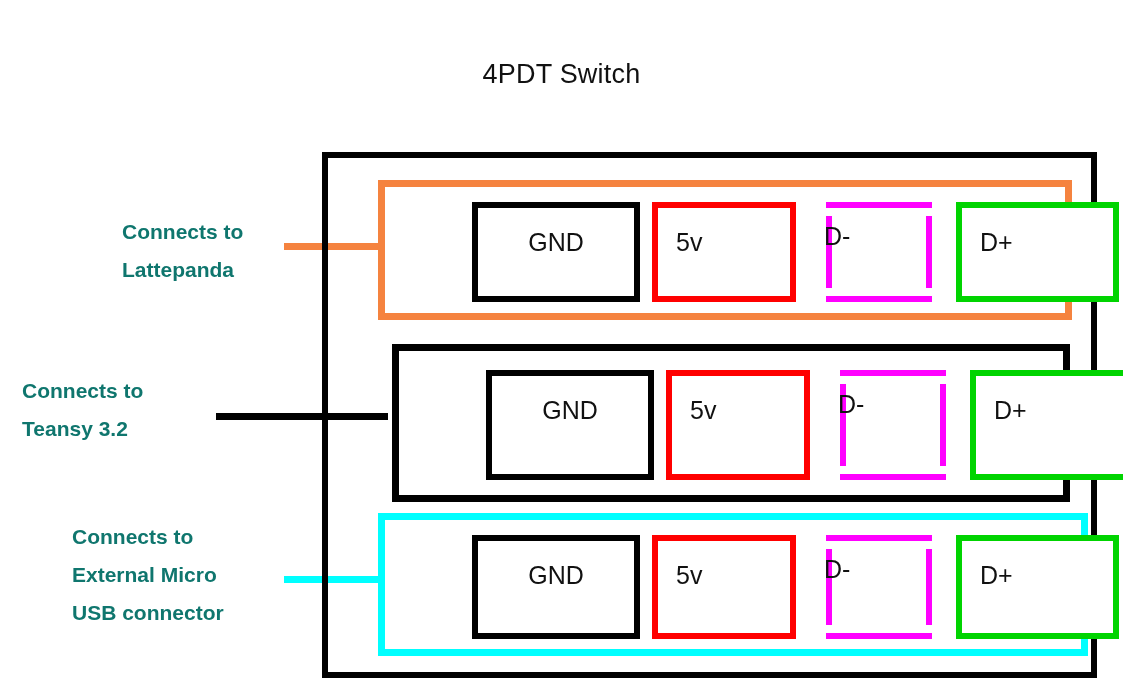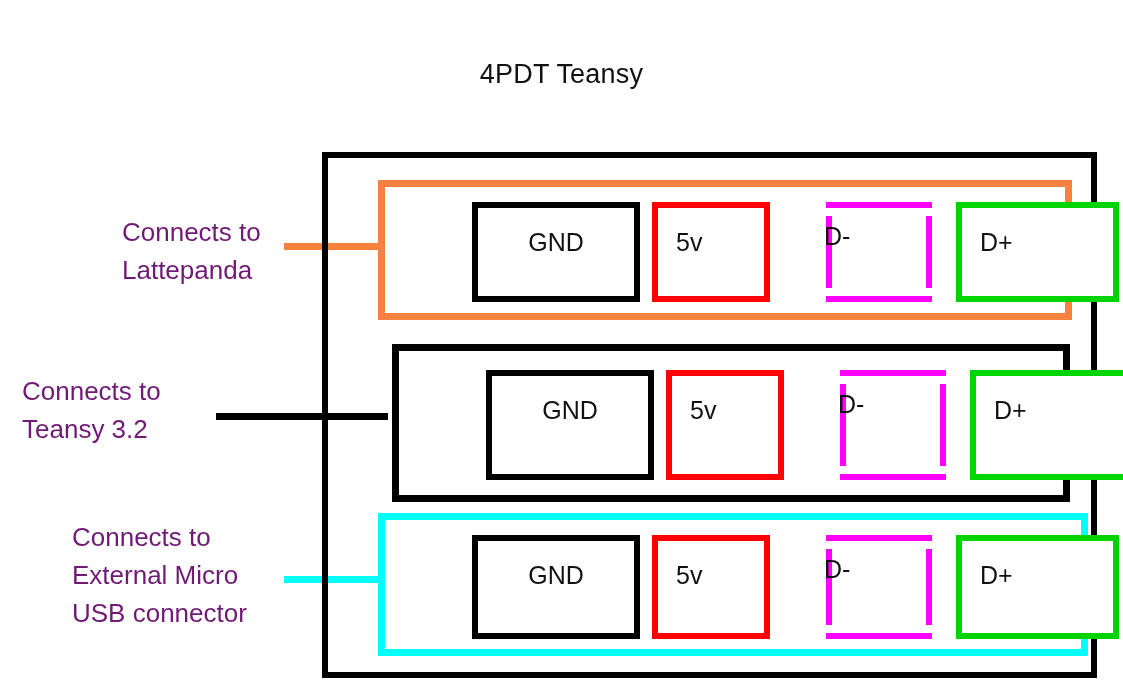--- a/index.html
+++ b/index.html
@@ -21,24 +21,25 @@
     text-align:center;
     font-size:27px;
     line-height:32px;
     letter-spacing:0.2px;
     color:#111111;
   }
 
   
   .label{
     position:absolute;
-    font-size:26px;
+    font-size:21px;
     line-height:38px;
-    color:#701a75;
+    color:#0f766e;
     white-space:pre-line;
+    font-weight:bold;
   }
   .label-lattepanda{ left:122px; top:213px; width:240px; }
   .label-teensy{ left:22px; top:372px; width:250px; }
   .label-usb{ left:72px; top:518px; width:260px; }
 
   
   .enclosure{
     position:absolute;
     left:322px; top:152px;
     width:775px; height:526px;
@@ -92,21 +93,21 @@
   .pin-label{
     position:absolute;
     font-size:25px;
     line-height:28px;
     color:#111111;
     white-space:nowrap;
   }
 
   
   .col-gnd{ left:94px;  width:168px; }
-  .col-5v { left:274px; width:118px; }
+  .col-5v { left:274px; width:144px; }
   .col-dm { left:448px; width:106px; }
   .col-dp { left:578px; width:163px; }
 
   .pin-gnd{ border:6px solid #000000; }
   .pin-5v { border:6px solid #ff0000; }
   .pin-dp { border:6px solid #00d400; }
 
   
   .pin-dm{
     border:0;
@@ -132,21 +133,21 @@
 
   .row-1 .pin{ top:22px; height:100px; }
   .row-2 .pin{ top:26px; height:110px; }
   .row-3 .pin{ top:22px; height:104px; }
 </style>
 </head>
 <body>
 
 <div class="canvas">
 
-  <div class="title">4PDT Teansy</div>
+  <div class="title">4PDT Switch</div>
 
   <div class="label label-lattepanda">Connects to
 Lattepanda</div>
 
   <div class="label label-teensy">Connects to
 Teansy 3.2</div>
 
   <div class="label label-usb">Connects to
 External Micro
 USB connector</div>

